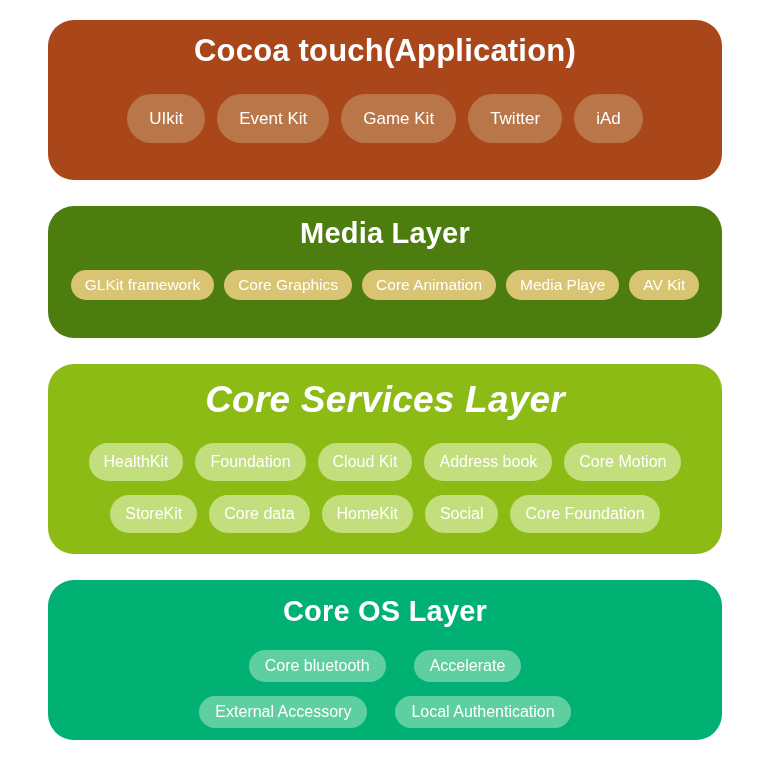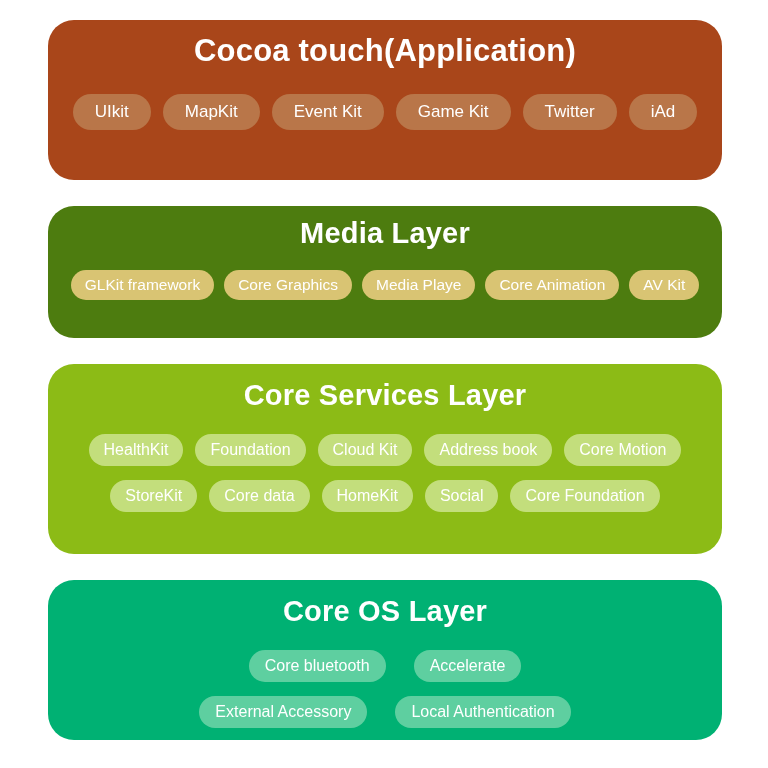--- a/index.html
+++ b/index.html
@@ -77,21 +77,21 @@
     padding-top: 14px;
   }
   #layer-cocoa .layer-title {
     font-size: 31px;
     margin-bottom: 26px;
   }
   #layer-cocoa .chip-row { gap: 12px; }
   #layer-cocoa .chip {
     background: #b97649;
     font-size: 17px;
-    height: 36px;
+    height: 49px;
     padding: 0 22px;
   }
 
   
   #layer-media {
     background: #4d7c0f;
     height: 132px;
     padding-top: 12px;
   }
   #layer-media .layer-title {
@@ -107,29 +107,30 @@
     text-align: right;
   }
 
   
   #layer-coreservices {
     background: #8cbb16;
     height: 190px;
     padding-top: 16px;
   }
   #layer-coreservices .layer-title {
-    font-size: 29px;
+    font-size: 37px;
     margin-bottom: 22px;
+    font-style: italic;
   }
   #layer-coreservices .chip-rows { gap: 14px; }
   #layer-coreservices .chip-row { gap: 12px; }
   #layer-coreservices .chip {
     background: #c3de7c;
     font-size: 16px;
-    height: 32px;
+    height: 38px;
     padding: 0 15px;
   }
 
   
   #layer-coreos {
     background: #00b173;
     height: 160px;
     padding-top: 16px;
   }
   #layer-coreos .layer-title {
@@ -148,37 +149,36 @@
 </head>
 <body>
 
 <div id="stack">
 
   <section class="layer" id="layer-cocoa">
     <div class="layer-title">Cocoa touch(Application)</div>
     <div class="chip-rows">
       <div class="chip-row">
         <span class="chip">UIkit</span>
-        <span class="chip">MapKit</span>
         <span class="chip">Event Kit</span>
         <span class="chip">Game Kit</span>
         <span class="chip">Twitter</span>
         <span class="chip">iAd</span>
       </div>
     </div>
   </section>
 
   <section class="layer" id="layer-media">
     <div class="layer-title">Media Layer</div>
     <div class="chip-rows">
       <div class="chip-row">
         <span class="chip">GLKit framework</span>
         <span class="chip">Core Graphics</span>
+        <span class="chip">Core Animation</span>
         <span class="chip">Media Playe</span>
-        <span class="chip">Core Animation</span>
         <span class="chip">AV Kit</span>
       </div>
     </div>
   </section>
 
   <section class="layer" id="layer-coreservices">
     <div class="layer-title">Core Services Layer</div>
     <div class="chip-rows">
       <div class="chip-row">
         <span class="chip">HealthKit</span>

